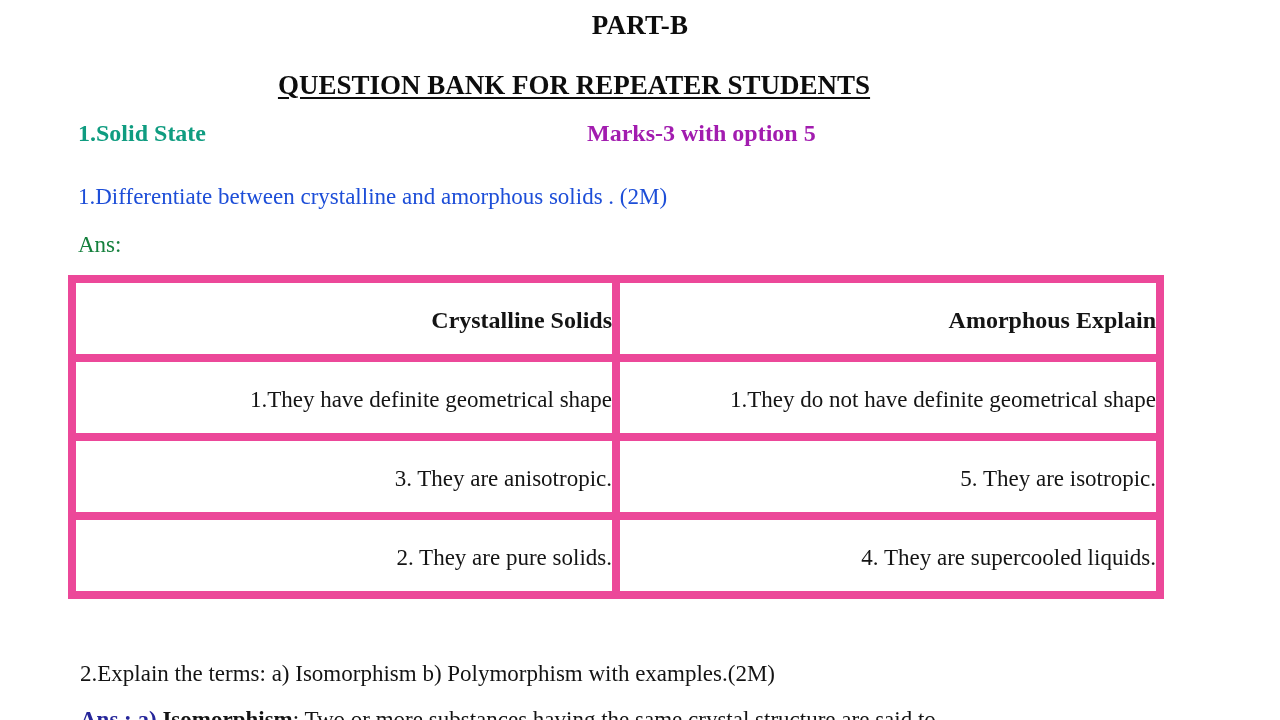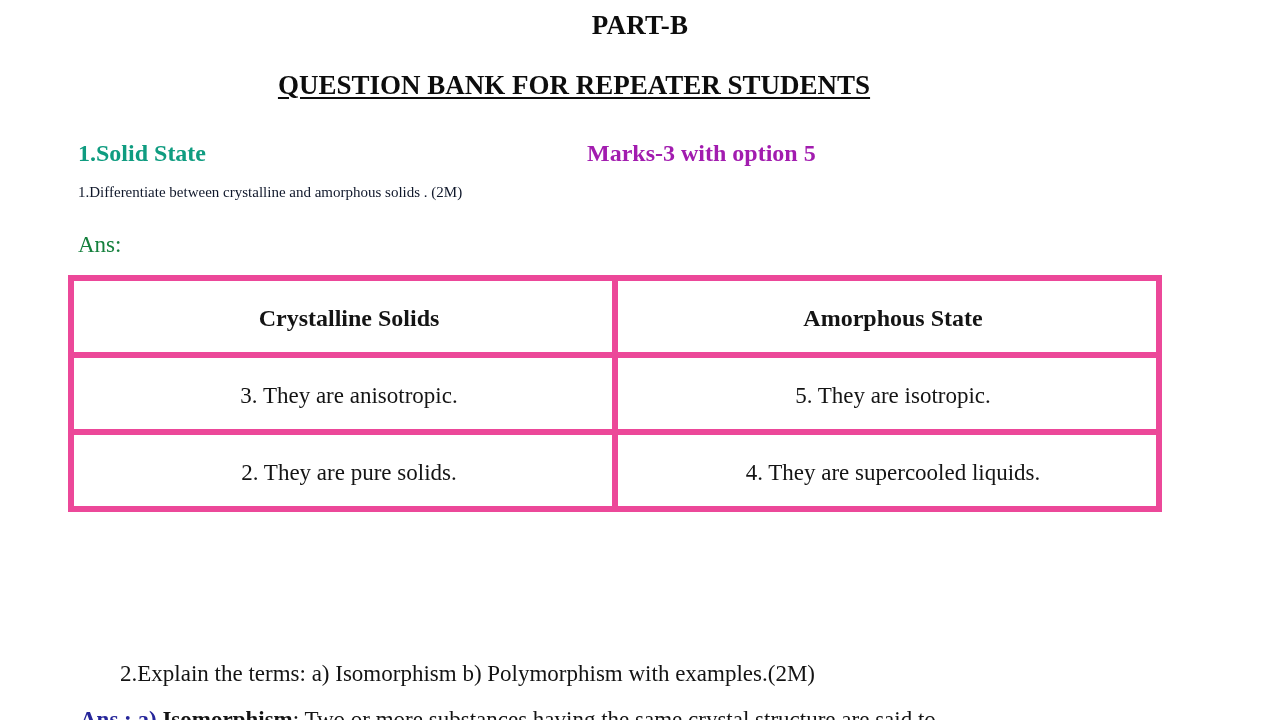--- a/index.html
+++ b/index.html
@@ -48,21 +48,21 @@
   }
   .bank-heading .u {
     text-decoration: underline;
     text-underline-offset: 3px;
     text-decoration-thickness: 2px;
   }
 
   
   .topic-row {
     position: absolute;
-    top: 140px;
+    top: 120px;
     left: 0;
     width: 1256px;
     height: 32px;
   }
   .topic-title {
     position: absolute;
     left: 78px;
     top: 0;
     font-size: 24px;
     font-weight: bold;
@@ -77,22 +77,22 @@
     font-weight: bold;
     color: #a21caf;
     white-space: nowrap;
   }
 
   
   .q1 {
     position: absolute;
     left: 78px;
     top: 184px;
-    font-size: 15px;
-    color: #0f172a;
+    font-size: 23px;
+    color: #1d4ed8;
     white-space: nowrap;
   }
   .ans1 {
     position: absolute;
     left: 78px;
     top: 232px;
     font-size: 23px;
     color: #15803d;
     white-space: nowrap;
   }
@@ -101,47 +101,46 @@
   .cmp-table {
     position: absolute;
     left: 68px;
     top: 275px;
     width: 1088px;
     border-collapse: collapse;
     table-layout: fixed;
     background: #ffffff;
   }
   .cmp-table td, .cmp-table th {
-    border: 6px solid #ec4899;
+    border: 8px solid #ec4899;
     padding: 4px 0 0 12px;
     height: 67px;
     vertical-align: middle;
     font-size: 23px;
     font-weight: normal;
-    text-align: center;
+    text-align: right;
     color: #141414;
     white-space: nowrap;
     overflow: hidden;
   }
   .cmp-table th {
     font-weight: bold;
     font-size: 24px;
   }
   .cmp-table col.c1 { width: 544px; }
   .cmp-table col.c2 { width: 544px; }
 
   
   .q2 {
     position: absolute;
     left: 80px;
     top: 661px;
     font-size: 23px;
     color: #141414;
     white-space: nowrap;
-    margin-left: 40px;
   }
   .ans2 {
     position: absolute;
     left: 80px;
     top: 707px;
     font-size: 23px;
     color: #141414;
     white-space: nowrap;
     overflow: hidden;
   }
@@ -175,24 +174,28 @@
   <div class="ans1">Ans:</div>
 
   <table class="cmp-table">
     <colgroup>
       <col class="c1">
       <col class="c2">
     </colgroup>
     <thead>
       <tr>
         <th>Crystalline Solids</th>
-        <th>Amorphous State</th>
+        <th>Amorphous Explain</th>
       </tr>
     </thead>
     <tbody>
+      <tr>
+        <td>1.They have definite geometrical shape</td>
+        <td>1.They do not have definite geometrical shape</td>
+      </tr>
       <tr>
         <td>3. They are anisotropic.</td>
         <td>5. They are isotropic.</td>
       </tr>
       <tr>
         <td>2. They are pure solids.</td>
         <td>4. They are supercooled liquids.</td>
       </tr>
     </tbody>
   </table>

